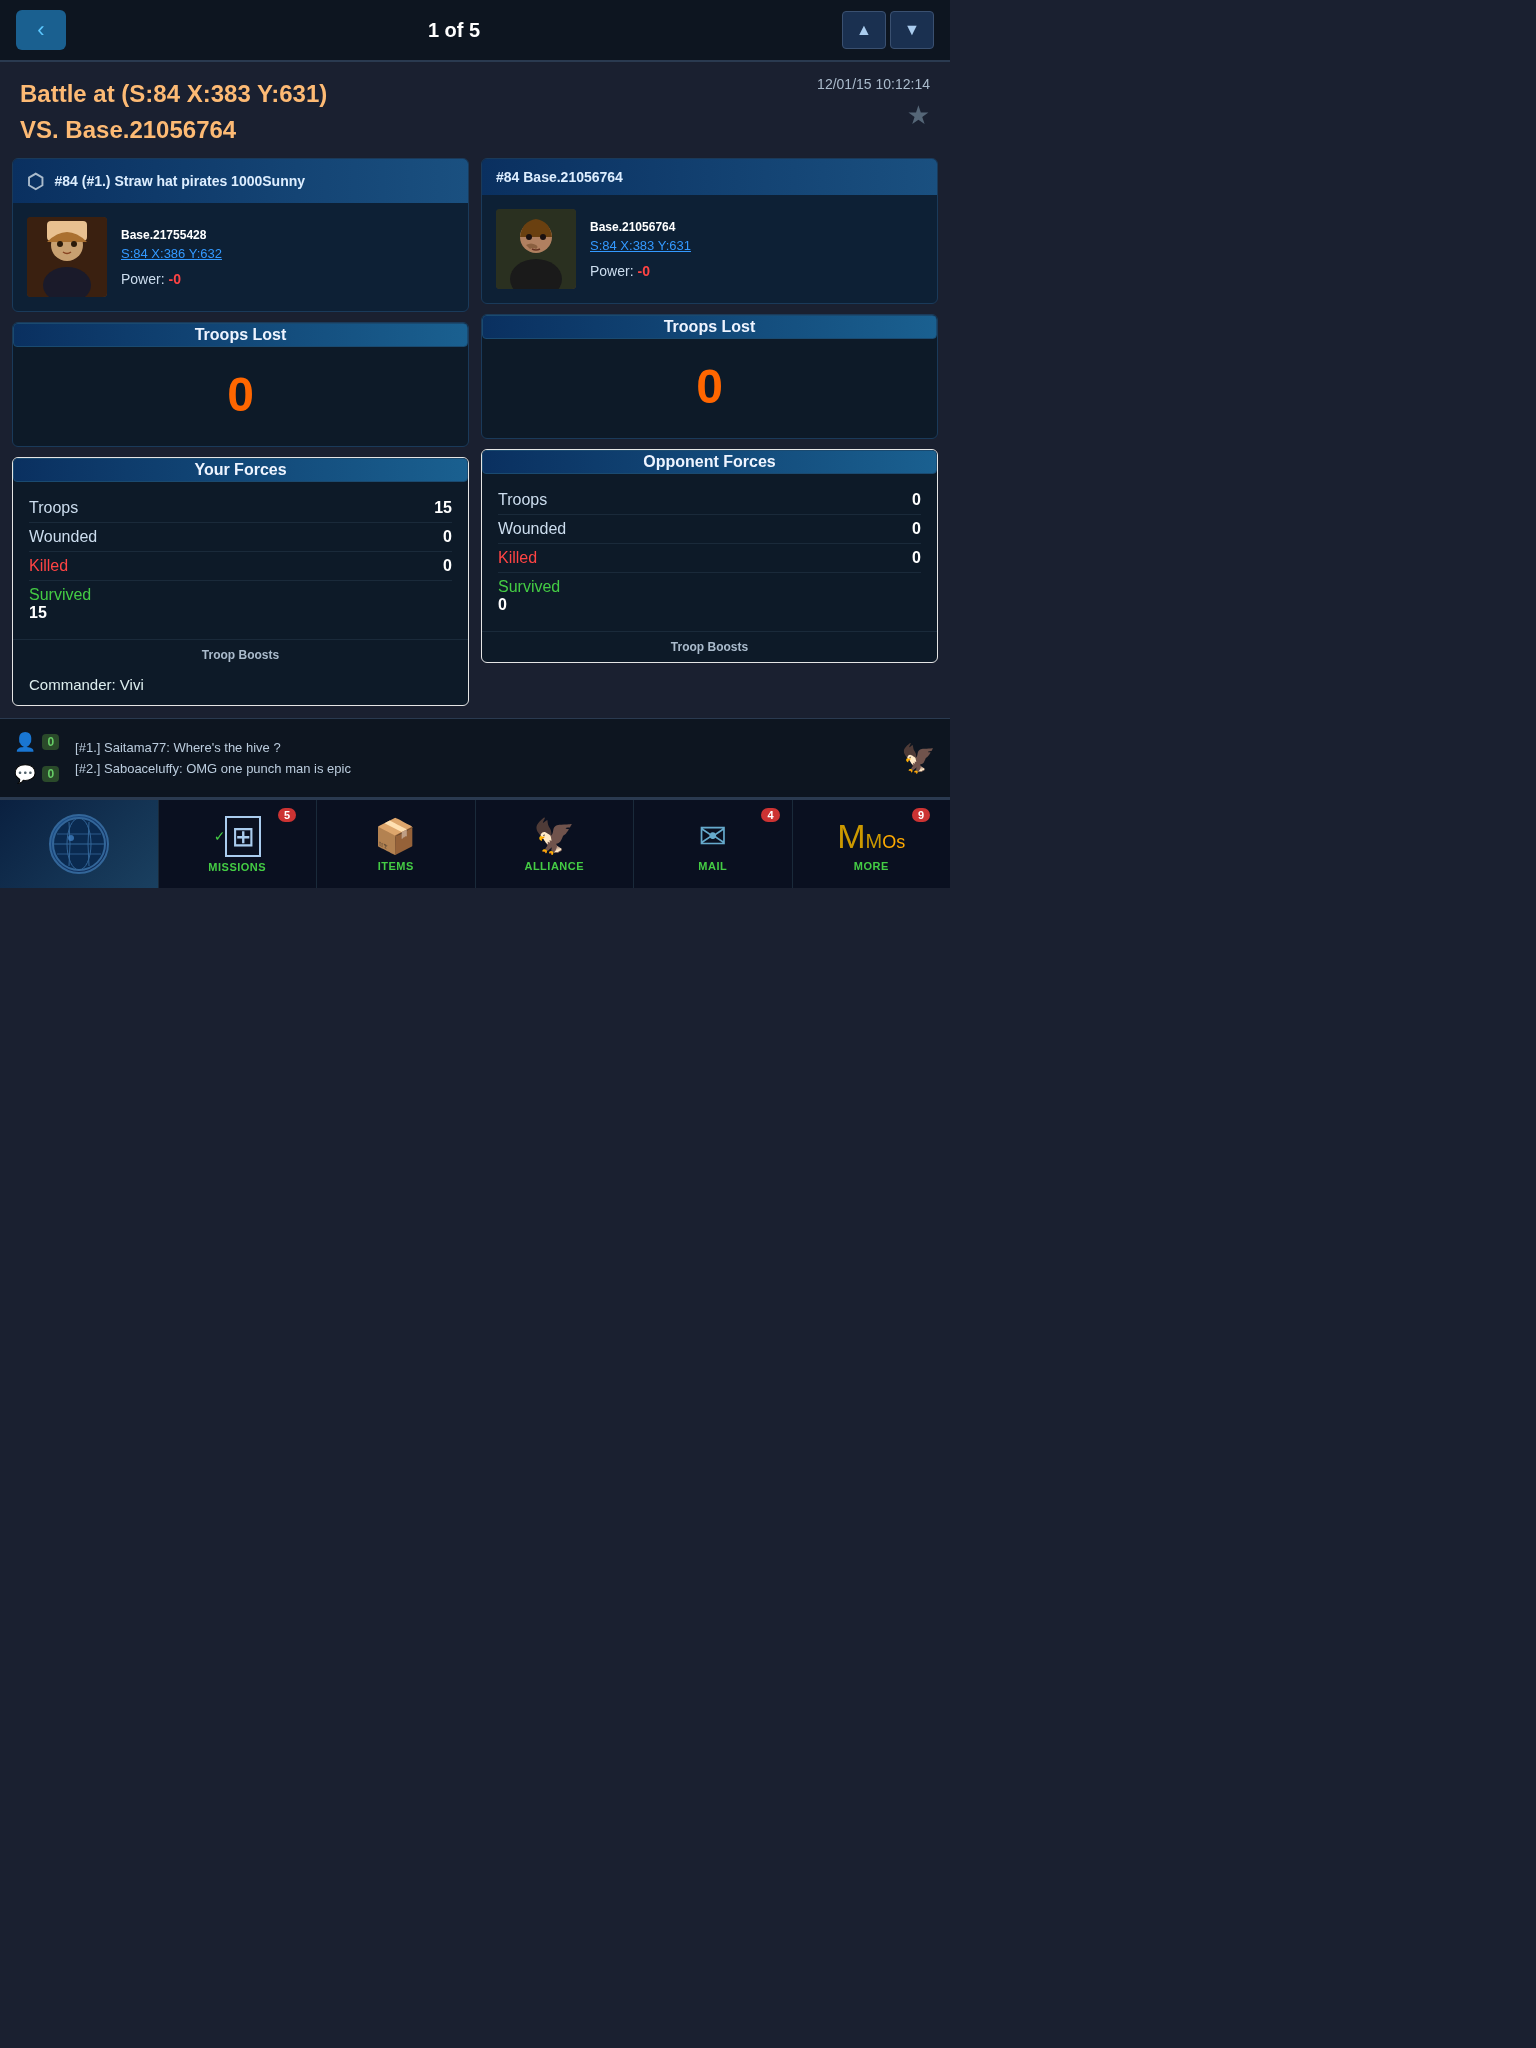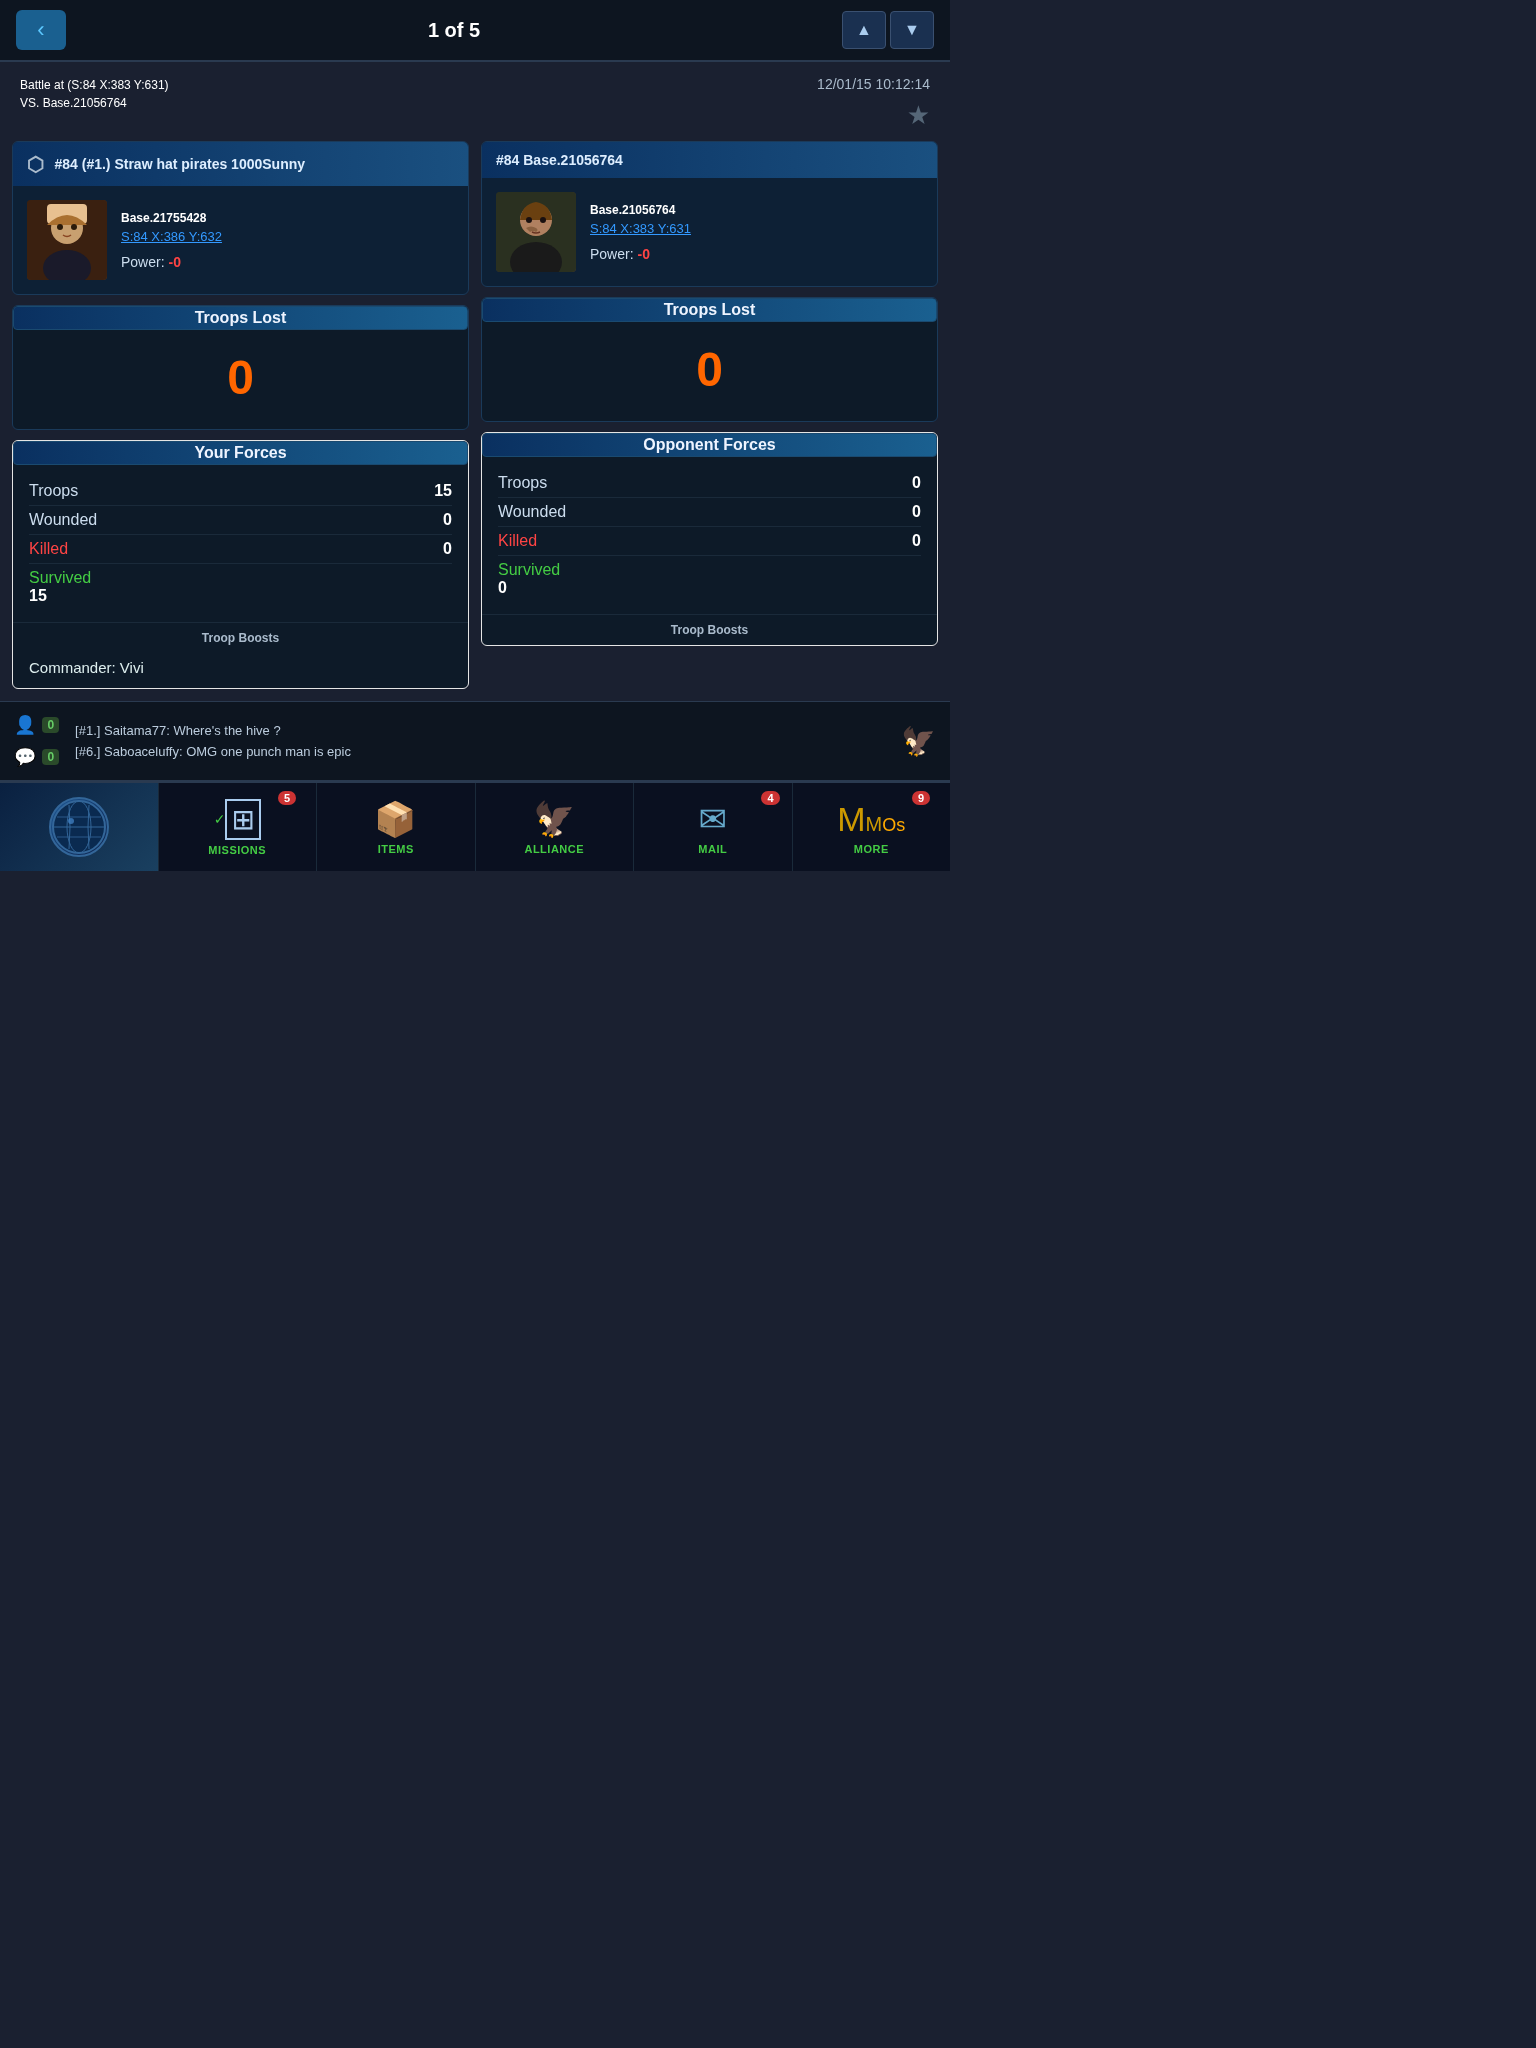--- a/index.html
+++ b/index.html
@@ -52,23 +52,23 @@
     }
 
     
     .battle-header {
       padding: 14px 20px 10px 20px;
       display: flex;
       justify-content: space-between;
       align-items: flex-start;
     }
     .battle-title {
-      font-size: 12px;
-      font-weight: normal;
-      color: #ffffff;
+      font-size: 24px;
+      font-weight: bold;
+      color: #fdba74;
       line-height: 1.5;
     }
     .battle-meta {
       display: flex;
       flex-direction: column;
       align-items: flex-end;
       gap: 8px;
     }
     .battle-date {
       color: #aabbcc;
@@ -507,21 +507,21 @@
       <span class="chat-icon">👤</span>
       <span class="chat-badge">0</span>
     </div>
     <div class="chat-icon-row">
       <span class="chat-icon">💬</span>
       <span class="chat-badge">0</span>
     </div>
   </div>
   <div class="chat-messages">
     <div class="chat-msg">[#1.] Saitama77:  Where's the hive ?</div>
-    <div class="chat-msg">[#6.] Saboaceluffy: OMG one punch man is epic</div>
+    <div class="chat-msg">[#2.] Saboaceluffy: OMG one punch man is epic</div>
   </div>
   <span class="chat-alliance-logo">🦅</span>
 </div>
 
 <div class="bottom-nav">
 
   <div class="bottom-nav-item active-map">
     <div class="globe-icon">
       <svg width="56" height="56" viewBox="0 0 56 56">
         <circle cx="28" cy="28" r="26" fill="#0a2a50" stroke="#336699" stroke-width="2"></circle>

